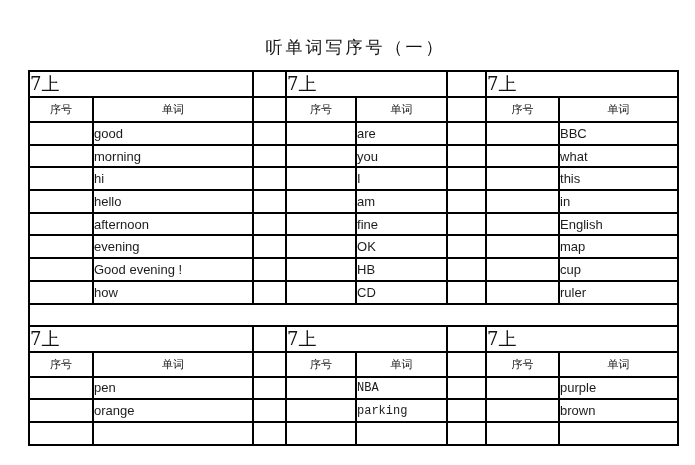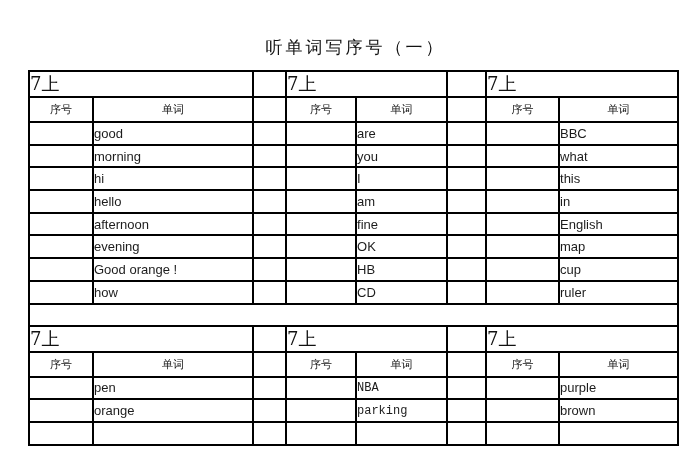--- a/index.html
+++ b/index.html
@@ -163,21 +163,21 @@
           <td class="c-word">evening</td>
           <td class="c-sep"></td>
           <td class="c-seq"></td>
           <td class="c-word">OK</td>
           <td class="c-sep"></td>
           <td class="c-seq"></td>
           <td class="c-word">map</td>
         </tr>
         <tr class="row-data">
           <td class="c-seq"></td>
-          <td class="c-word">Good orange !</td>
+          <td class="c-word">Good evening !</td>
           <td class="c-sep"></td>
           <td class="c-seq"></td>
           <td class="c-word">HB</td>
           <td class="c-sep"></td>
           <td class="c-seq"></td>
           <td class="c-word">cup</td>
         </tr>
         <tr class="row-data">
           <td class="c-seq"></td>
           <td class="c-word">how</td>

